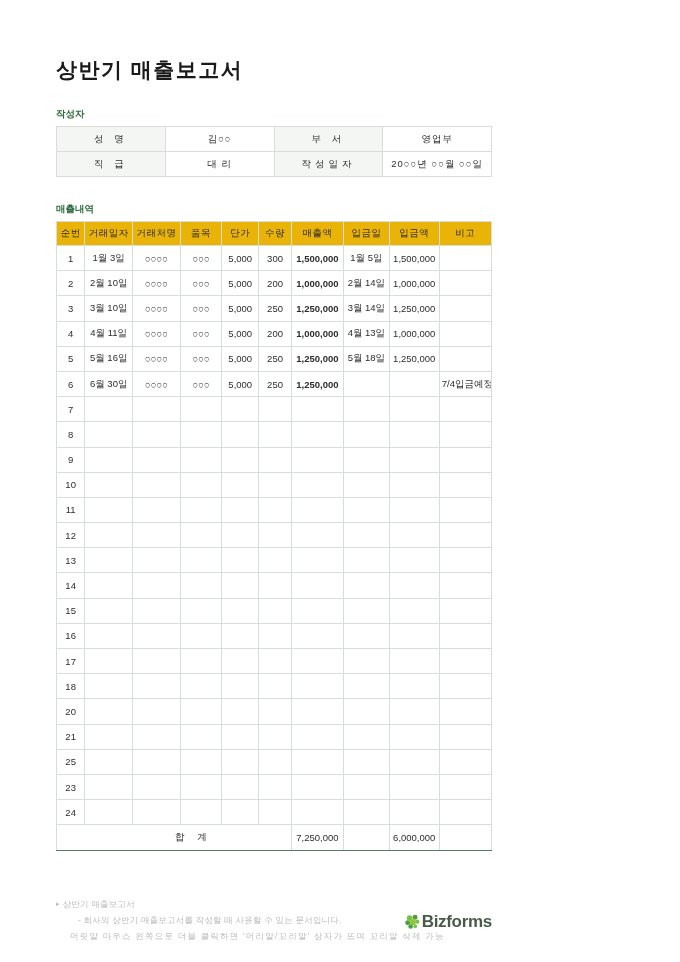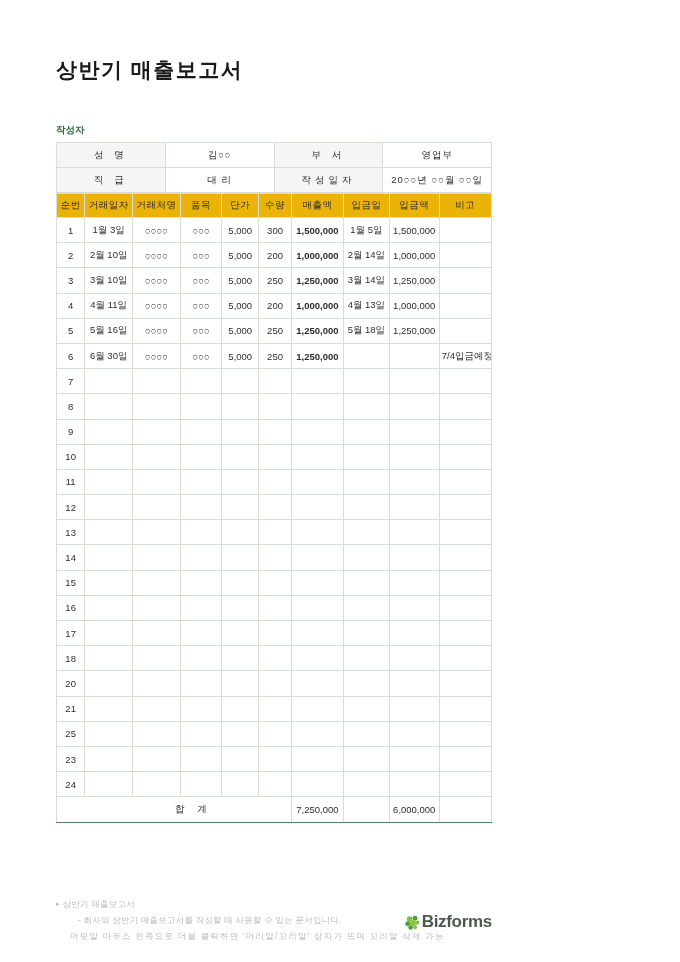--- a/index.html
+++ b/index.html
@@ -30,21 +30,21 @@
     font-weight: bold;
     letter-spacing: 1.5px;
     color: #1a1a1a;
   }
 
   
   .section-caption {
     font-size: 9.5px;
     font-weight: bold;
     color: #2f6b3f;
-    margin-top: 40px;
+    margin-top: 24px;
     margin-bottom: 5px;
   }
   .section-caption.second {
     margin-top: 26px;
   }
 
   
   table {
     border-collapse: collapse;
     width: 100%;
@@ -137,21 +137,20 @@
     transform: translateY(-1px);
     margin-right: 3px;
   }
 
   
   .brand {
     position: absolute;
     right: 0;
     bottom: 12px;
     display: flex;
-    align-items: center;
   }
   .brand-text {
     font-size: 17px;
     font-weight: bold;
     color: #4a5a4a;
     letter-spacing: -0.3px;
   }
   .brand-mark {
     width: 19px;
     height: 19px;
@@ -182,20 +181,21 @@
       </tr>
       <tr>
         <td class="lbl">직  급</td>
         <td class="val">대 리</td>
         <td class="lbl">작성일자</td>
         <td class="val">20○○년 ○○월 ○○일</td>
       </tr>
     </tbody>
   </table>
 
+  <div class="section-caption second">매출내역</div>
 
   <table class="sales-table">
     <colgroup>
       <col style="width:6.5%">
       <col style="width:11%">
       <col style="width:11%">
       <col style="width:9.5%">
       <col style="width:8.5%">
       <col style="width:7.5%">
       <col style="width:12%">

